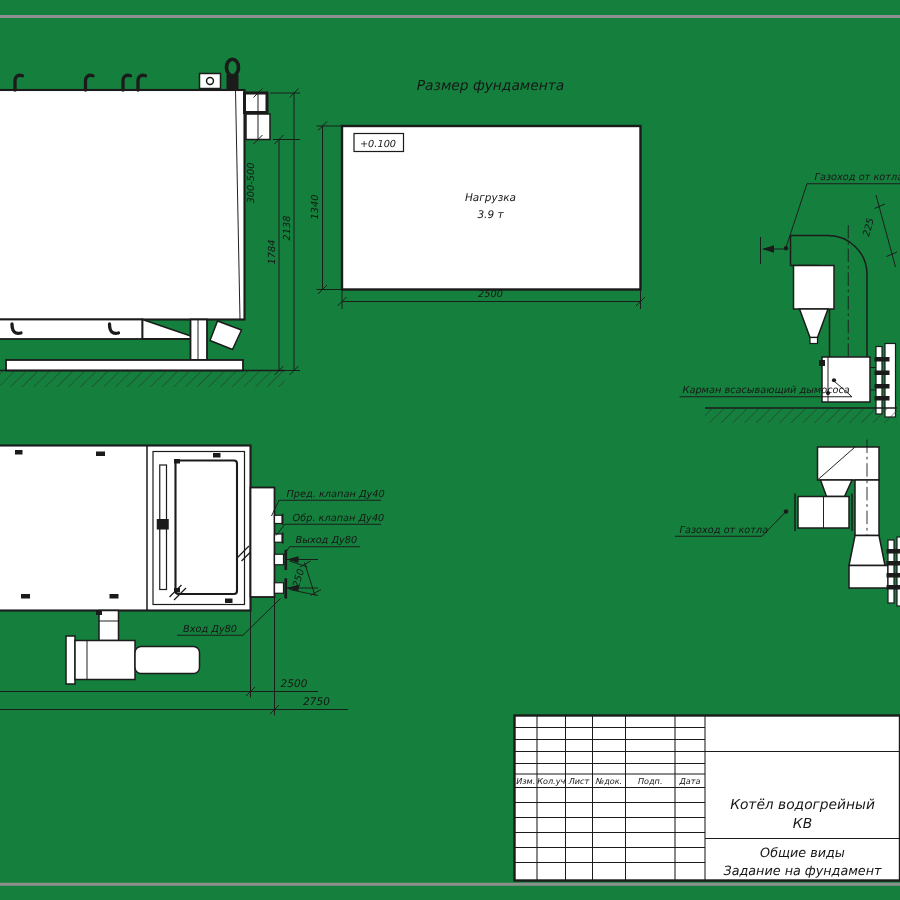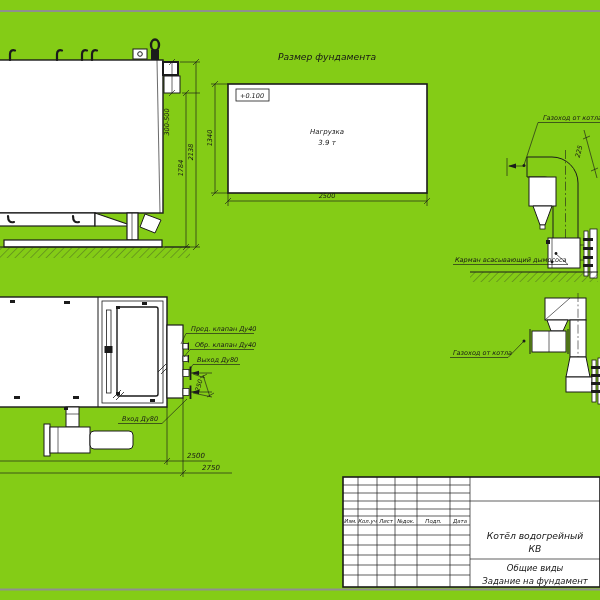--- a/index.html
+++ b/index.html
@@ -1,16 +1,16 @@
 <!DOCTYPE html>
 <html><head>
 <meta charset="utf-8">
 <style>
   html,body{margin:0;padding:0;background:#ffffff;width:600px;height:600px;overflow:hidden;}
-  .page{position:relative;width:600px;height:600px;background:#84cc16;}
+  .page{position:relative;width:600px;height:600px;background:#15803d;}
   svg{display:block;}
   svg text{font-family:"DejaVu Sans","Liberation Sans",sans-serif;font-style:italic;fill:#161616;}
   .ln{stroke:#1b1b1b;fill:none;}
   .w16{stroke-width:1.6;} .w14{stroke-width:1.4;} .w12{stroke-width:1.2;}
   .w10{stroke-width:1.0;} .w08{stroke-width:0.8;} .thin{stroke-width:0.65;}
   .fillw{fill:#ffffff;}
   .blk{fill:#1b1b1b;stroke:none;}
   .gray{stroke:#8f8f8f;stroke-width:2;}
   .cl{stroke:#1b1b1b;stroke-width:0.6;stroke-dasharray:9 2.5 1.8 2.5;fill:none;}
   .t55{font-size:5.4px;} .t65{font-size:6.5px;} .t7{font-size:7px;}

